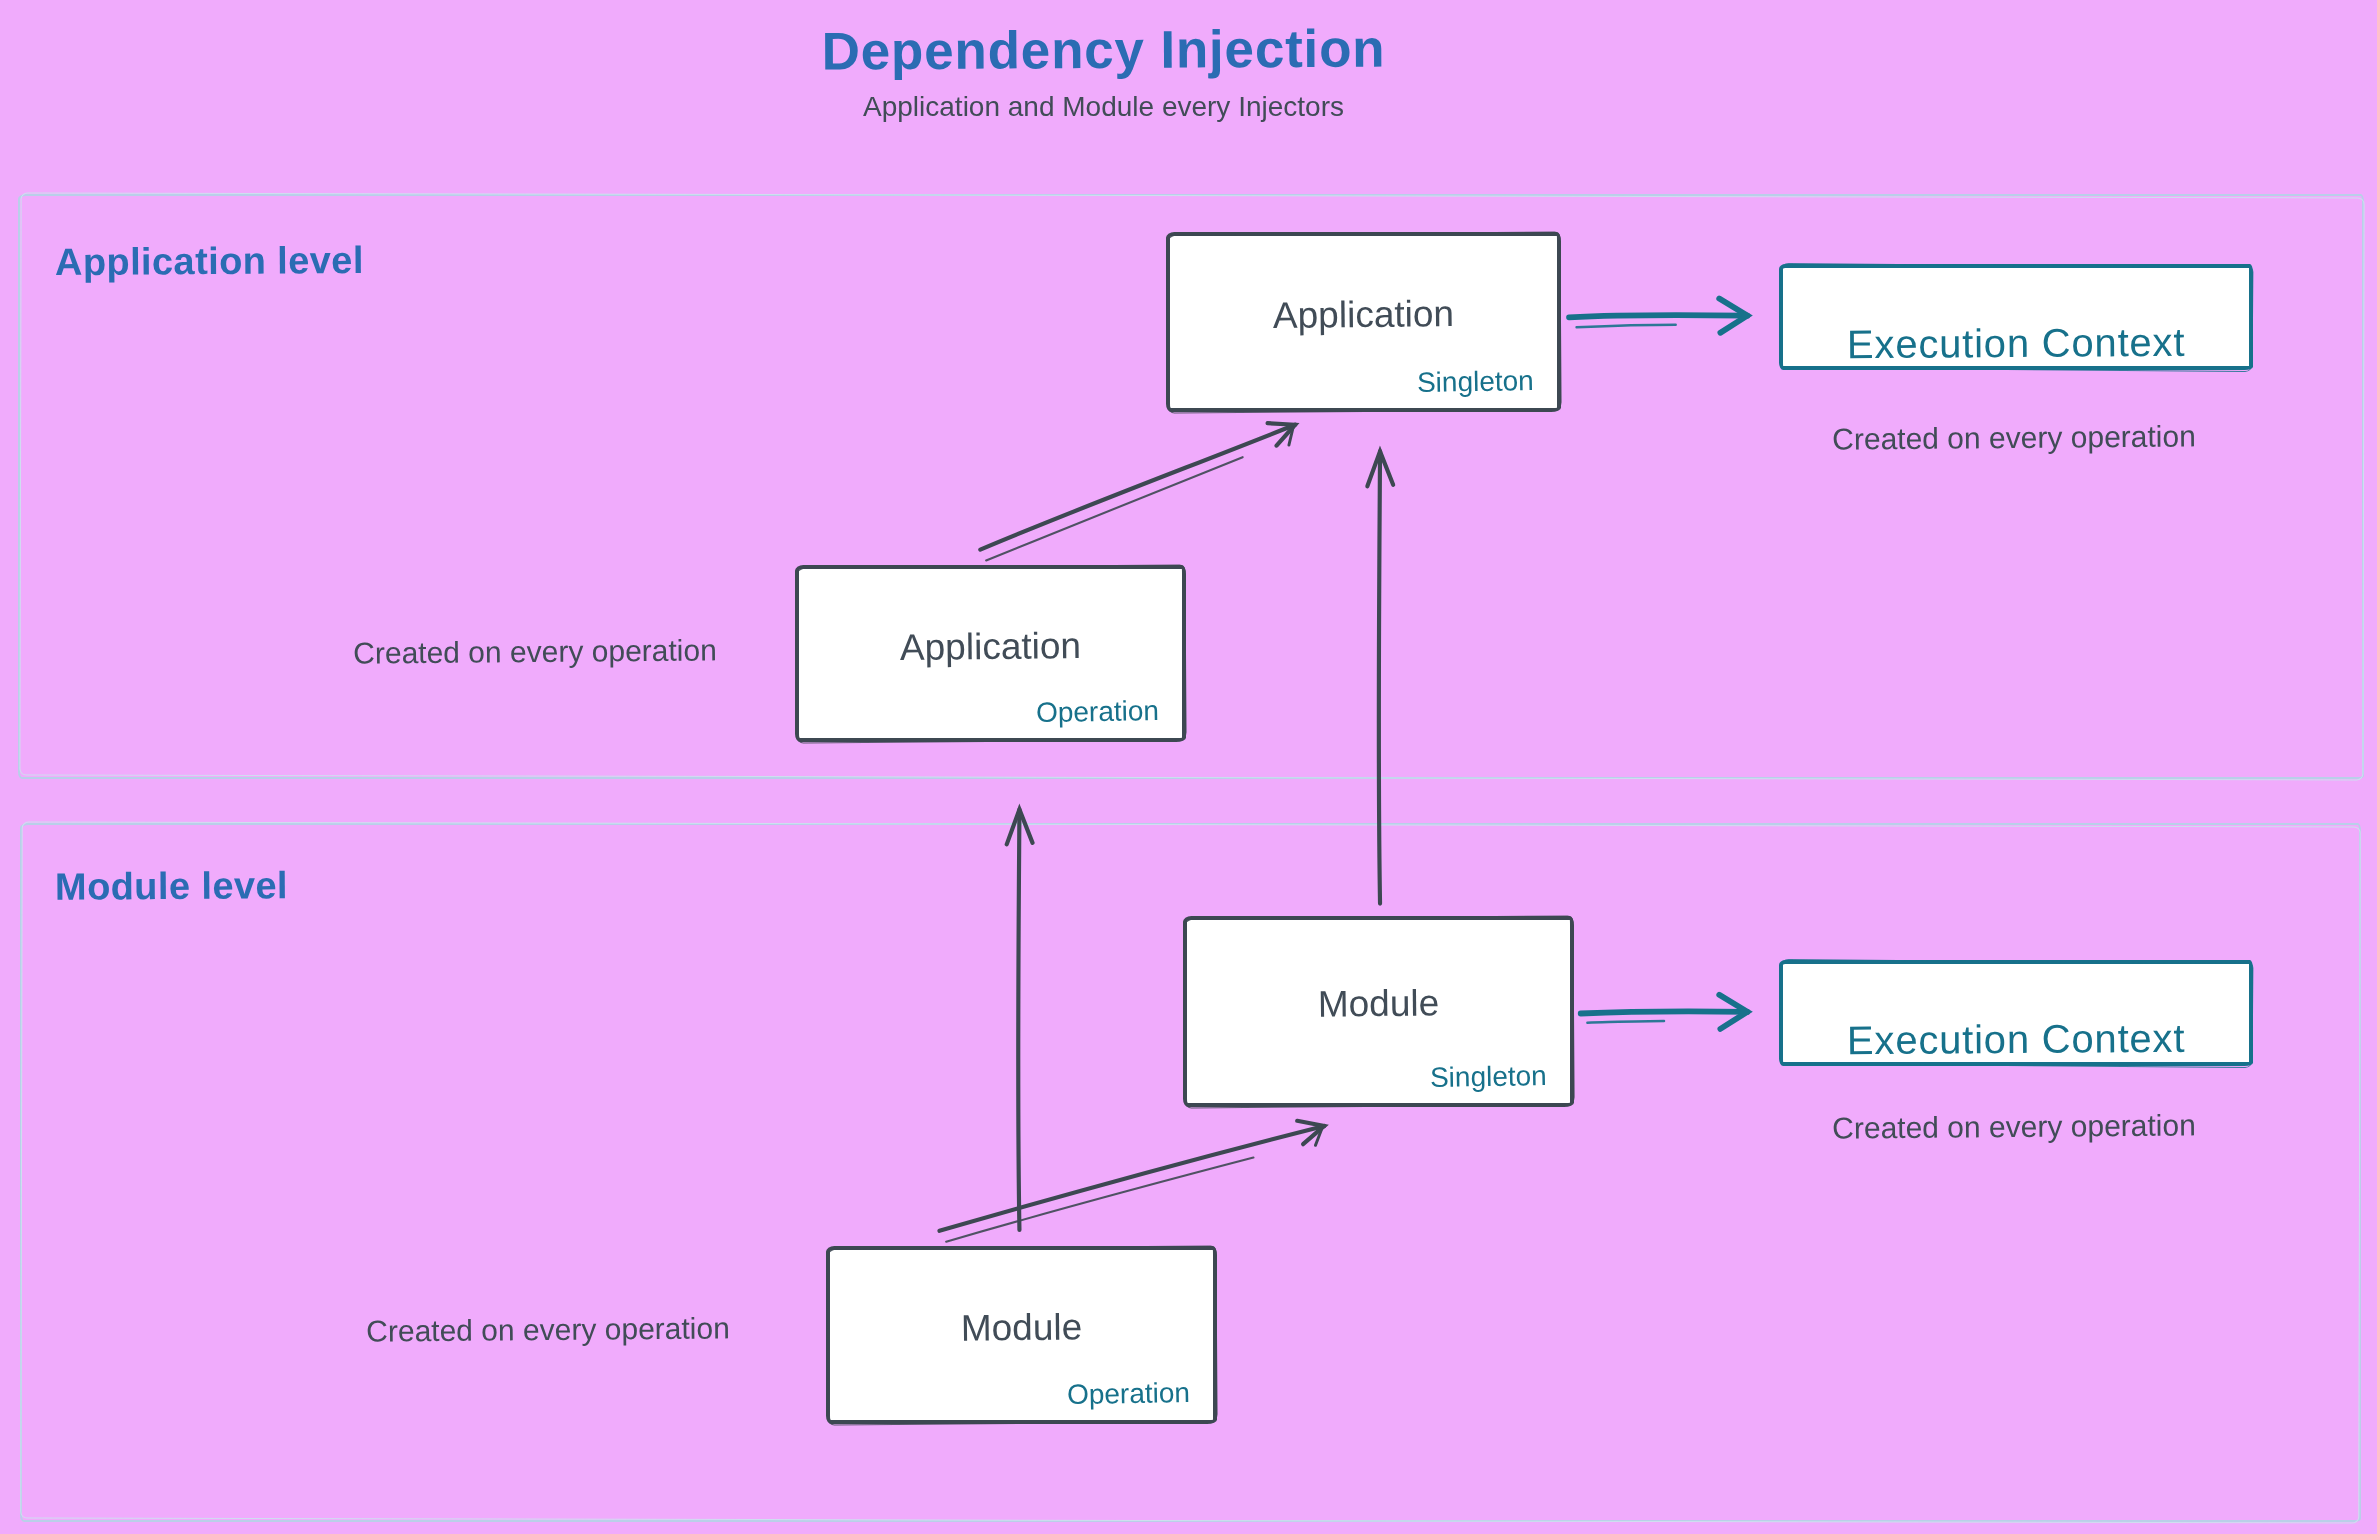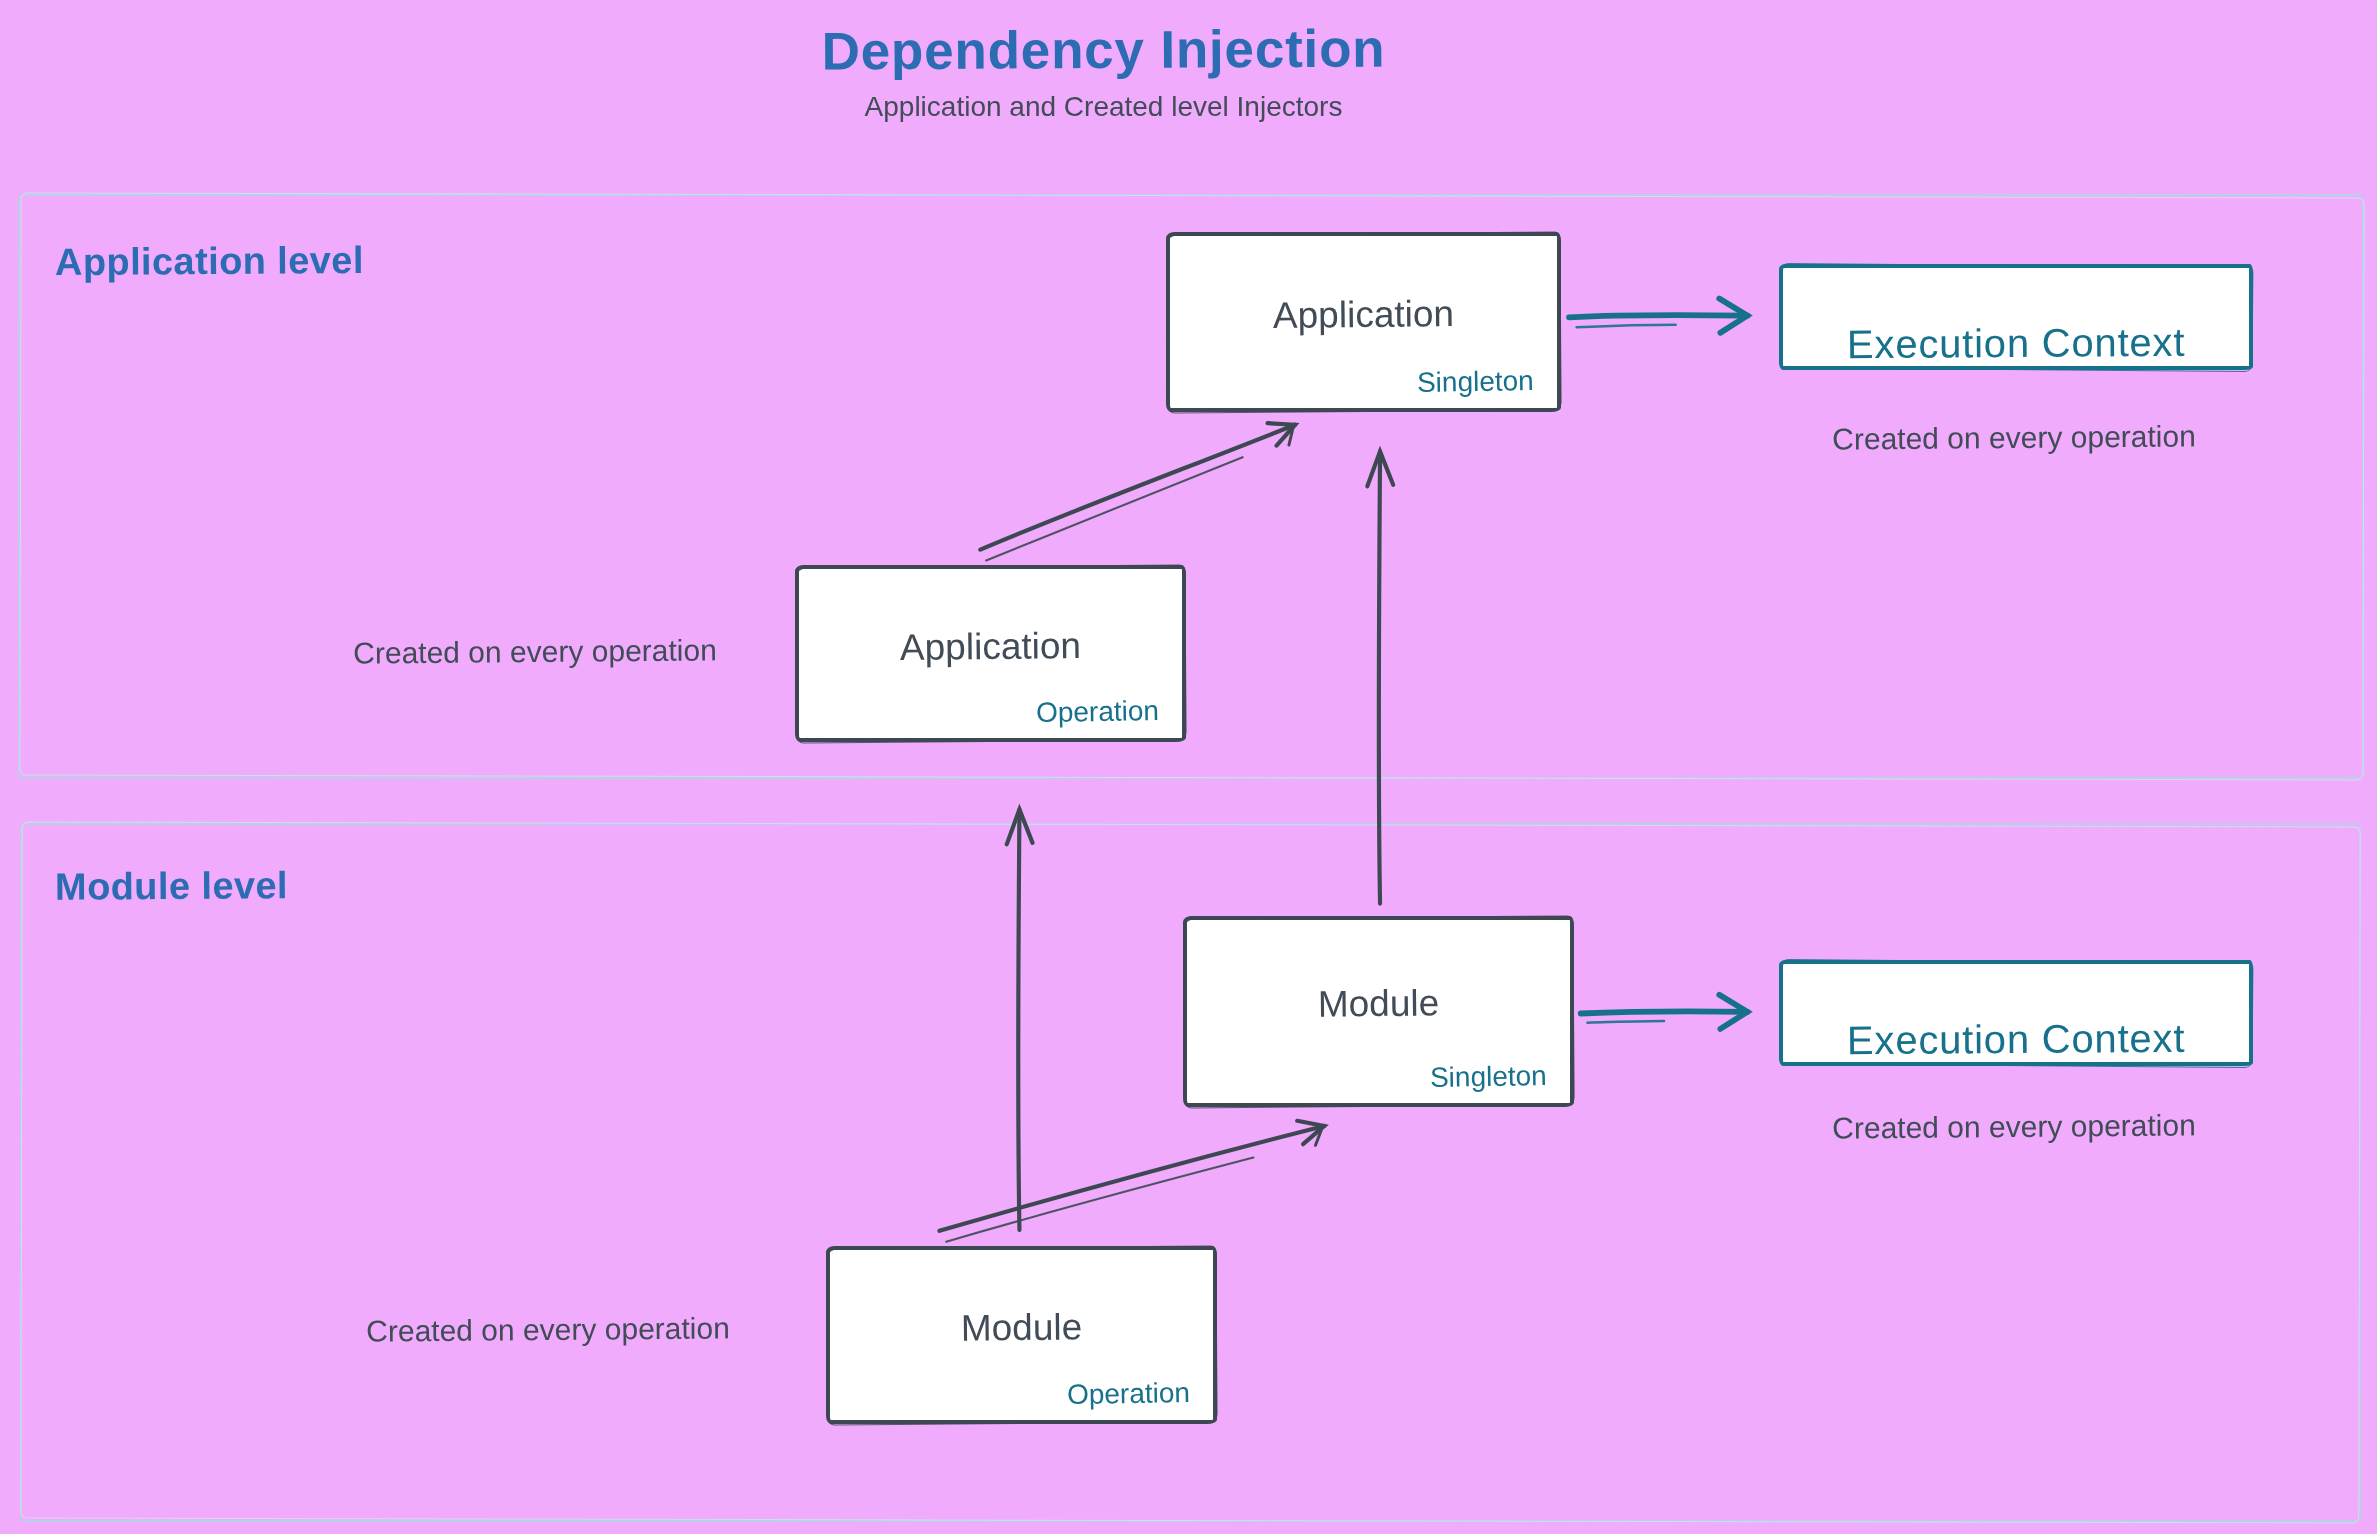--- a/index.html
+++ b/index.html
@@ -71,21 +71,21 @@
   
   #arrows{position:absolute;left:0;top:0;z-index:6;pointer-events:none;}
 </style>
 </head>
 <body>
 
 <div id="canvas">
 
   <div class="title-wrap">
     <div class="main-title">Dependency Injection</div>
-    <div class="sub-title">Application and Created level Injectors</div>
+    <div class="sub-title">Application and Module every Injectors</div>
   </div>
 
   <div class="panel" style="left:18.3px;top:194px;width:2342px;height:581px;"></div>
   <div class="panel-label" style="left:55px;top:240px;">Application level</div>
 
   <div class="panel" style="left:20px;top:823px;width:2337px;height:695px;"></div>
   <div class="panel-label" style="left:55px;top:865px;">Module level</div>
 
   <svg id="arrows" width="2377" height="1534" viewBox="0 0 2854 1842">
     <defs>

